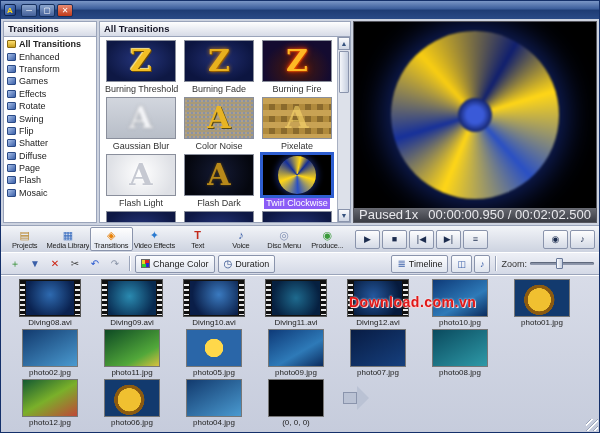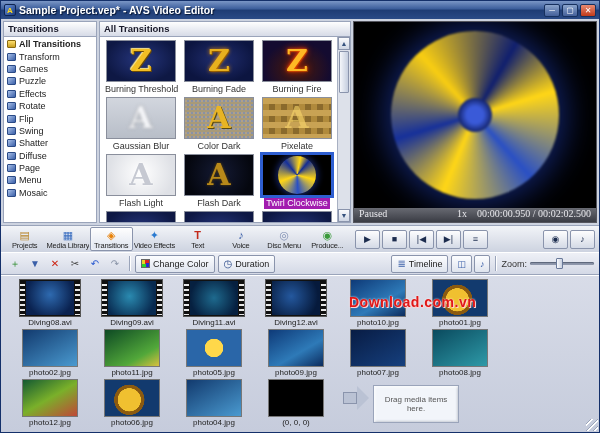--- a/index.html
+++ b/index.html
@@ -29,21 +29,21 @@
   .folder{background:linear-gradient(#ffe070,#caa020);border:1px solid #8a6a10;border-radius:1px;}
   .titem{background:linear-gradient(135deg,#a8c0e8,#3a5fa8);border:1px solid #2a4a86;border-radius:1px;}
 
   .center-col{width:252px;}
   .grid-wrap{flex:1;position:relative;background:#fff;border:1px solid #9aa4ba;overflow:hidden;}
   .grid{display:flex;flex-wrap:wrap;align-content:flex-start;padding:1px 14px 0 2px;}
   .tcell{width:78px;margin:2px 0 0 0;display:flex;flex-direction:column;align-items:center;}
   .tthumb{width:70px;height:42px;border:1px solid #8a8f9c;display:flex;align-items:center;justify-content:center;overflow:hidden;position:relative;}
   .tthumb.tsel{box-shadow:0 0 0 2px #2e5ed0;border-color:#2e5ed0;}
   .tlabel{font-size:9px;height:11px;line-height:11px;margin-top:2px;color:#333;max-width:76px;overflow:hidden;white-space:nowrap;padding:0 2px;}
-  .tlabel.lsel{background:#a21caf;color:#fff;}
+  .tlabel.lsel{background:#8b5cf6;color:#fff;}
   .tletter{font-family:"DejaVu Serif",serif;font-weight:bold;font-size:30px;line-height:1;}
   .burn-threshold{background:radial-gradient(ellipse at 50% 45%,#26367e 0%,#0e1844 75%);}
   .burn-threshold .tletter{color:#f2be24;text-shadow:1px 1px 0 #6a4a08,-1px -1px 1px #ffe88a;}
   .burn-fade{background:radial-gradient(ellipse at 50% 45%,#222f72 0%,#0c1540 75%);}
   .burn-fade .tletter{color:#e8b01e;text-shadow:0 0 4px #ff9a00,1px 1px 0 #5a3c06;}
   .burn-fire{background:radial-gradient(ellipse at 50% 70%,#4a1a08 0%,#140b30 70%);}
   .burn-fire .tletter{color:#ffb824;text-shadow:0 0 3px #ff5a00,0 0 7px #ff2a00,1px 1px 0 #7a3a00;}
   .gaussian-blur{background:linear-gradient(#d2d6de,#b8bec8);}
   .gaussian-blur .tletter{color:#f4f5f8;filter:blur(1.6px);text-shadow:0 0 2px #777;}
   .color-noise{background:repeating-conic-gradient(#a89a78 0% 25%,#8892a6 25% 50%,#b0a088 50% 75%,#7a88a0 75%) 0 0/4px 4px;}
@@ -67,22 +67,22 @@
   .sthumb{position:absolute;top:14px;left:1px;right:1px;height:42px;background:linear-gradient(90deg,#f4f6fa,#c4cdde);
     border:1px solid #8a94ac;border-radius:1px;}
 
   .preview-col{width:244px;background:#2a2a2e;border:1px solid #55565e;}
   .video-area{flex:1;position:relative;background:#000;overflow:hidden;display:flex;align-items:center;justify-content:center;}
   .big-swirl{width:168px;height:168px;border-radius:50%;position:relative;
     background:conic-gradient(from 30deg,#101f6e,#ffd616 12%,#2a50c4 30%,#ffd616 48%,#16309a 62%,#f8cd12 80%,#101f6e);
     filter:blur(1.2px);box-shadow:0 0 30px 8px rgba(30,60,180,.55);}
   .swirl-core{position:absolute;left:50%;top:50%;width:34px;height:34px;margin:-17px 0 0 -17px;border-radius:50%;
     background:radial-gradient(#3a5ad8 0 35%,#0a1650 80%);}
-  .status-bar{height:14px;flex:0 0 14px;display:flex;align-items:flex-start;padding:0 5px;
-    background:linear-gradient(#686a72,#3a3c44);font-size:10px;color:#e8e8ec;white-space:nowrap;font-family:Liberation Serif, serif;}
+  .status-bar{height:14px;flex:0 0 14px;display:flex;align-items:flex-end;padding:0 5px;
+    background:linear-gradient(#686a72,#3a3c44);font-size:13px;color:#e8e8ec;white-space:nowrap;}
   .status-bar .spacer{flex:1;}
   .status-speed{margin-right:10px;}
 
   
   .row2{height:27px;flex:0 0 27px;display:flex;background:linear-gradient(#f2f4f8,#cdd3e0);border-top:1px solid #9aa4ba;}
   .tabbar{width:350px;flex:0 0 350px;display:flex;align-items:stretch;padding:1px 2px;}
   .tab{flex:1;display:flex;flex-direction:column;align-items:center;justify-content:center;gap:0;
     border:1px solid transparent;border-radius:2px;overflow:hidden;cursor:default;}
   .tab.sel{background:linear-gradient(#fefefe,#dde3ef);border-color:#8a94ac;box-shadow:inset 0 0 3px #fff;}
   .tab-ico{font-size:11px;line-height:12px;}
@@ -146,80 +146,79 @@
   .grip{position:absolute;right:1px;bottom:1px;width:12px;height:12px;
     background:repeating-linear-gradient(135deg,transparent 0 3px,#9aa4ba 3px 4px,#fff 4px 5px);}
 </style>
 </head>
 <body>
 
 <div class="window">
 
   <div class="titlebar">
     <span class="app-icon">A</span>
-    <span class="title-text">Sample Project.vep* - AVS Video Editor</span>
     <span style="display:flex;">
         <span class="win-btn">─</span>
         <span class="win-btn">▢</span>
         <span class="win-btn close">✕</span>
       </span>
   </div>
 
   <div class="main">
 
     <div class="col side-col">
       <div class="panel-header">Transitions</div>
       <div class="side-list">
           <div class="side-item sel">
             <span class="side-ico folder"></span>
             <span class="side-label">All Transitions</span>
           </div>
           <div class="side-item">
             <span class="side-ico titem"></span>
+            <span class="side-label">Enhanced</span>
+          </div>
+          <div class="side-item">
+            <span class="side-ico titem"></span>
             <span class="side-label">Transform</span>
           </div>
           <div class="side-item">
             <span class="side-ico titem"></span>
             <span class="side-label">Games</span>
           </div>
           <div class="side-item">
             <span class="side-ico titem"></span>
-            <span class="side-label">Puzzle</span>
-          </div>
-          <div class="side-item">
-            <span class="side-ico titem"></span>
             <span class="side-label">Effects</span>
           </div>
           <div class="side-item">
             <span class="side-ico titem"></span>
             <span class="side-label">Rotate</span>
           </div>
           <div class="side-item">
             <span class="side-ico titem"></span>
+            <span class="side-label">Swing</span>
+          </div>
+          <div class="side-item">
+            <span class="side-ico titem"></span>
             <span class="side-label">Flip</span>
           </div>
           <div class="side-item">
             <span class="side-ico titem"></span>
-            <span class="side-label">Swing</span>
-          </div>
-          <div class="side-item">
-            <span class="side-ico titem"></span>
             <span class="side-label">Shatter</span>
           </div>
           <div class="side-item">
             <span class="side-ico titem"></span>
             <span class="side-label">Diffuse</span>
           </div>
           <div class="side-item">
             <span class="side-ico titem"></span>
             <span class="side-label">Page</span>
           </div>
           <div class="side-item">
             <span class="side-ico titem"></span>
-            <span class="side-label">Menu</span>
+            <span class="side-label">Flash</span>
           </div>
           <div class="side-item">
             <span class="side-ico titem"></span>
             <span class="side-label">Mosaic</span>
           </div>
         </div>
     </div>
 
     <div class="col center-col">
       <div class="panel-header">All Transitions</div>
@@ -246,21 +245,21 @@
             <div class="tcell">
               <div class="tthumb gaussian-blur">
                 <span class="tletter">A</span>
               </div>
               <div class="tlabel">Gaussian Blur</div>
             </div>
             <div class="tcell">
               <div class="tthumb color-noise">
                 <span class="tletter">A</span>
               </div>
-              <div class="tlabel">Color Dark</div>
+              <div class="tlabel">Color Noise</div>
             </div>
             <div class="tcell">
               <div class="tthumb pixelate">
                 <span class="tletter">A</span>
               </div>
               <div class="tlabel">Pixelate</div>
             </div>
             <div class="tcell">
               <div class="tthumb flash-light">
                 <span class="tletter">A</span>
@@ -408,20 +407,26 @@
             <div class="lib-label">Diving08.avi</div>
           </div>
           <div class="lib-item">
             <div class="lib-thumb video">
               <div class="vimg uw-b"></div>
             </div>
             <div class="lib-label">Diving09.avi</div>
           </div>
           <div class="lib-item">
             <div class="lib-thumb video">
+              <div class="vimg uw-c"></div>
+            </div>
+            <div class="lib-label">Diving10.avi</div>
+          </div>
+          <div class="lib-item">
+            <div class="lib-thumb video">
               <div class="vimg uw-d"></div>
             </div>
             <div class="lib-label">Diving11.avi</div>
           </div>
           <div class="lib-item">
             <div class="lib-thumb video">
               <div class="vimg uw-e"></div>
             </div>
             <div class="lib-label">Diving12.avi</div>
           </div>
@@ -471,20 +476,19 @@
           </div>
           <div class="lib-item">
             <div class="lib-thumb photo ph-blue2"></div>
             <div class="lib-label">photo04.jpg</div>
           </div>
           <div class="lib-item">
             <div class="lib-thumb colorclip"></div>
             <div class="lib-label">(0, 0, 0)</div>
           </div>
           <div class="lib-arrow"></div>
-          <div class="dropzone">Drag media items here.</div>
         </div>
       </div>
     <div class="watermark">Download.com.vn</div>
     <div class="grip"></div>
   </div>
 
 </div>
 
 </body></html>

